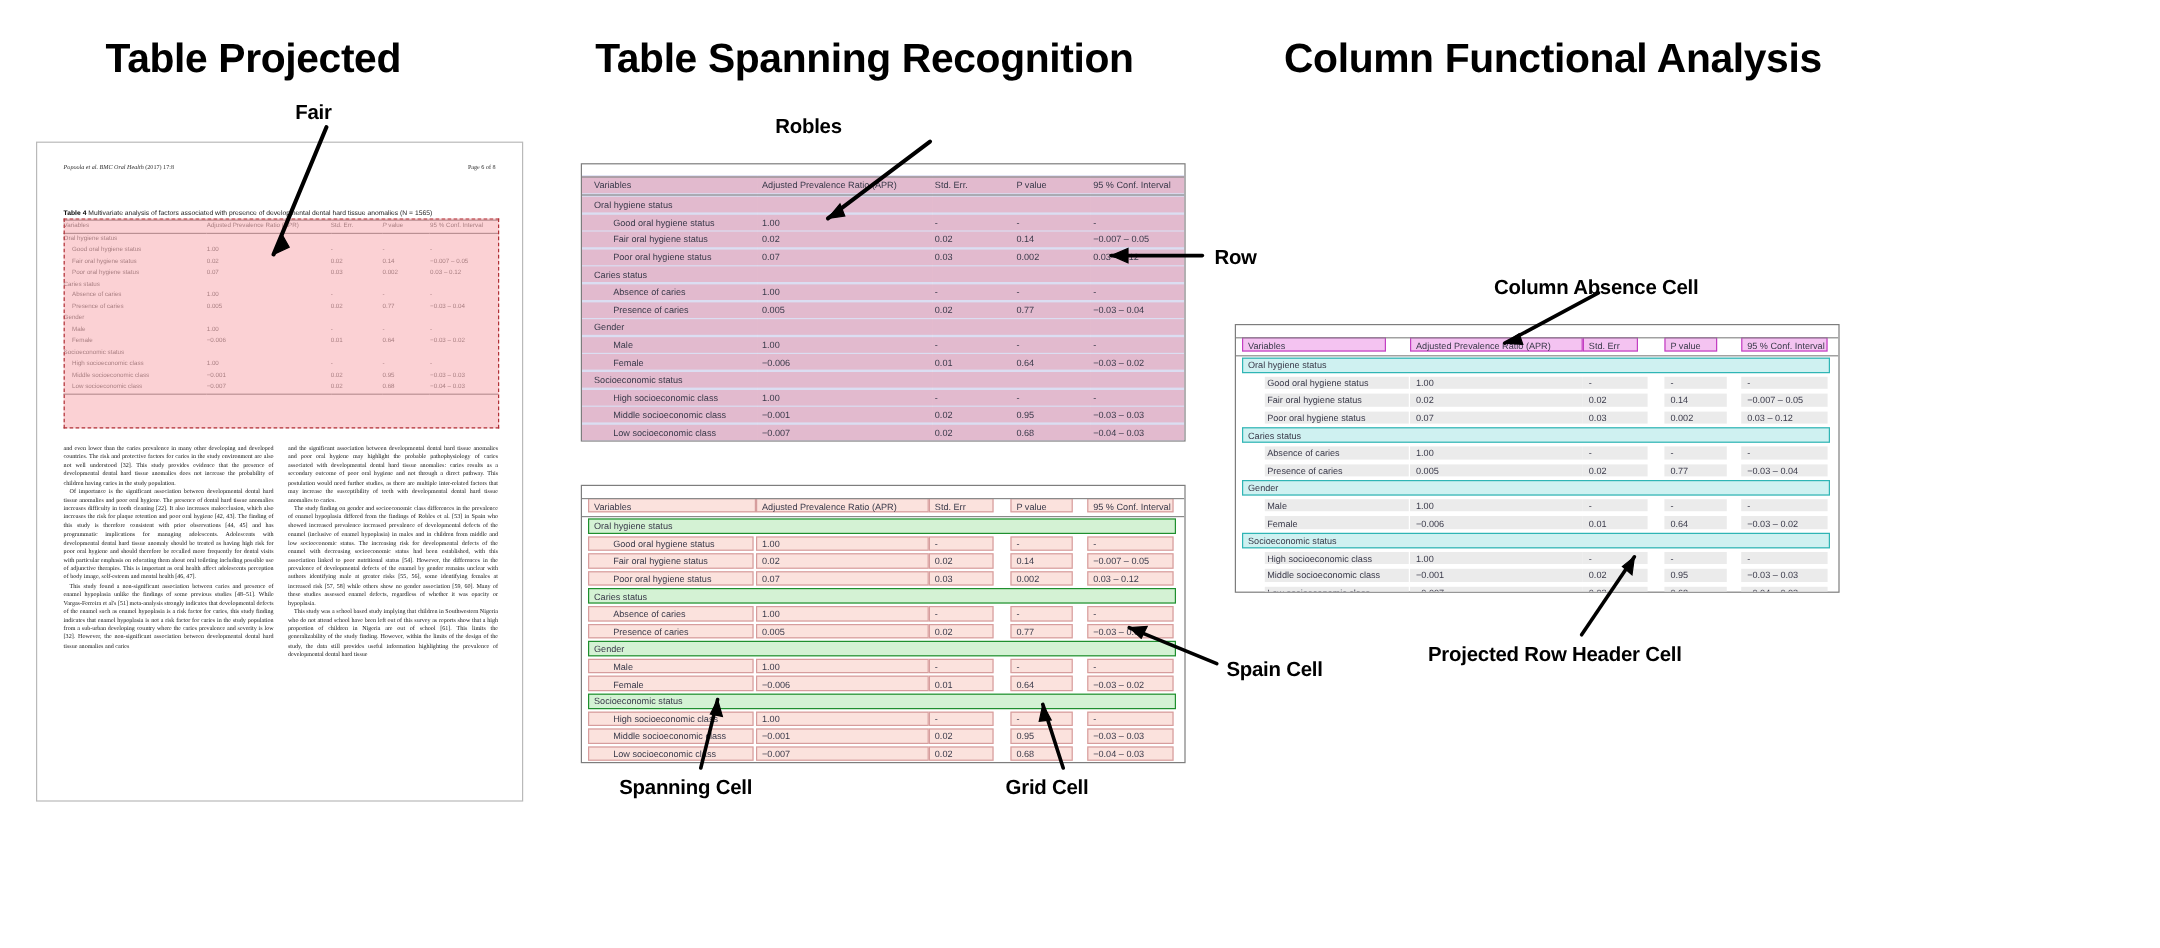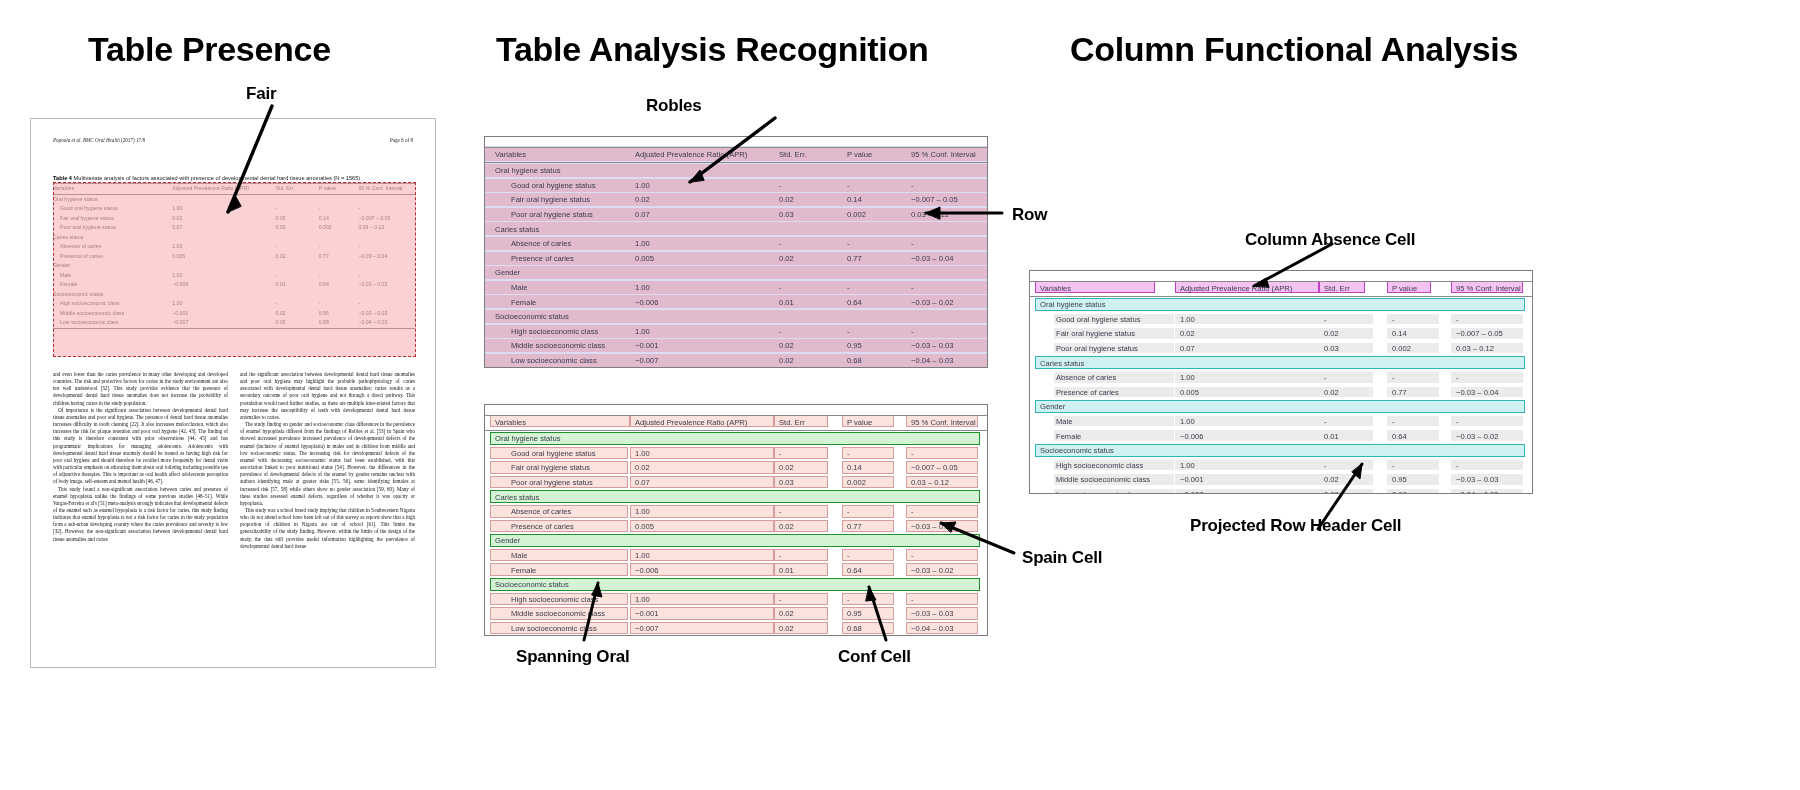--- a/index.html
+++ b/index.html
@@ -140,22 +140,22 @@
     border:1.2px solid #2fb5b5;
   }
   .fn-valuebg {
     position:absolute;
     background:#ebebeb;
   }
 </style>
 </head>
 <body>
 
-<div class="panel-title" style="left:88px; top:30px;">Table Presence</div>
-<div class="panel-title" style="left:496px; top:30px;">Table Analysis Recognition</div>
+<div class="panel-title" style="left:88px; top:30px;">Table Projected</div>
+<div class="panel-title" style="left:496px; top:30px;">Table Spanning Recognition</div>
 <div class="panel-title" style="left:1070px; top:30px;">Column Functional Analysis</div>
 
 <div id="paper">
 
   <div class="runhead">
     <div class="l"><i>Popoola et al. BMC Oral Health</i>
       <span>(2017) 17:8</span></div>
     <div class="r">Page 6 of 8</div>
   </div>
 
@@ -619,24 +619,24 @@
       <div class="cellbox" style="left: 292px; width: 74px; top: 217.8px; height: 12px;">0.02</div>
       <div class="cellbox" style="left: 360px; width: 70px; top: 217.8px; height: 12px;">0.68</div>
       <div class="cellbox" style="left: 424px; width: 78px; top: 217.8px; height: 12px;">−0.04 – 0.03</div>
     </div>
 </div>
 
 <div class="anno-label" style="left:246px; top:84px;">Fair</div>
 <div class="anno-label" style="left:646px; top:96px;">Robles</div>
 <div class="anno-label" style="left:1012px; top:205px;">Row</div>
 <div class="anno-label" style="left:1022px; top:548px;">Spain Cell</div>
-<div class="anno-label" style="left:516px; top:647px;">Spanning Oral</div>
-<div class="anno-label" style="left:838px; top:647px;">Conf Cell</div>
+<div class="anno-label" style="left:516px; top:647px;">Spanning Cell</div>
+<div class="anno-label" style="left:838px; top:647px;">Grid Cell</div>
 <div class="anno-label" style="left:1245px; top:230px;">Column Absence Cell</div>
-<div class="anno-label" style="left:1190px; top:516px;">Projected Row Header Cell</div>
+<div class="anno-label" style="left:1190px; top:536px;">Projected Row Header Cell</div>
 
 <svg class="arrows" viewBox="0 0 1800 790">
   <g stroke="#000" fill="#000" stroke-linecap="round">
 
     <path d="M272,106 L228,212" stroke-width="3.4"></path>
     <path d="M228,212 L236,197 L241,206 Z" stroke-width="1"></path>
 
     <path d="M775,118 L690,182" stroke-width="3.4"></path>
     <path d="M690,182 L700,170 L704,180 Z" stroke-width="1"></path>
 

